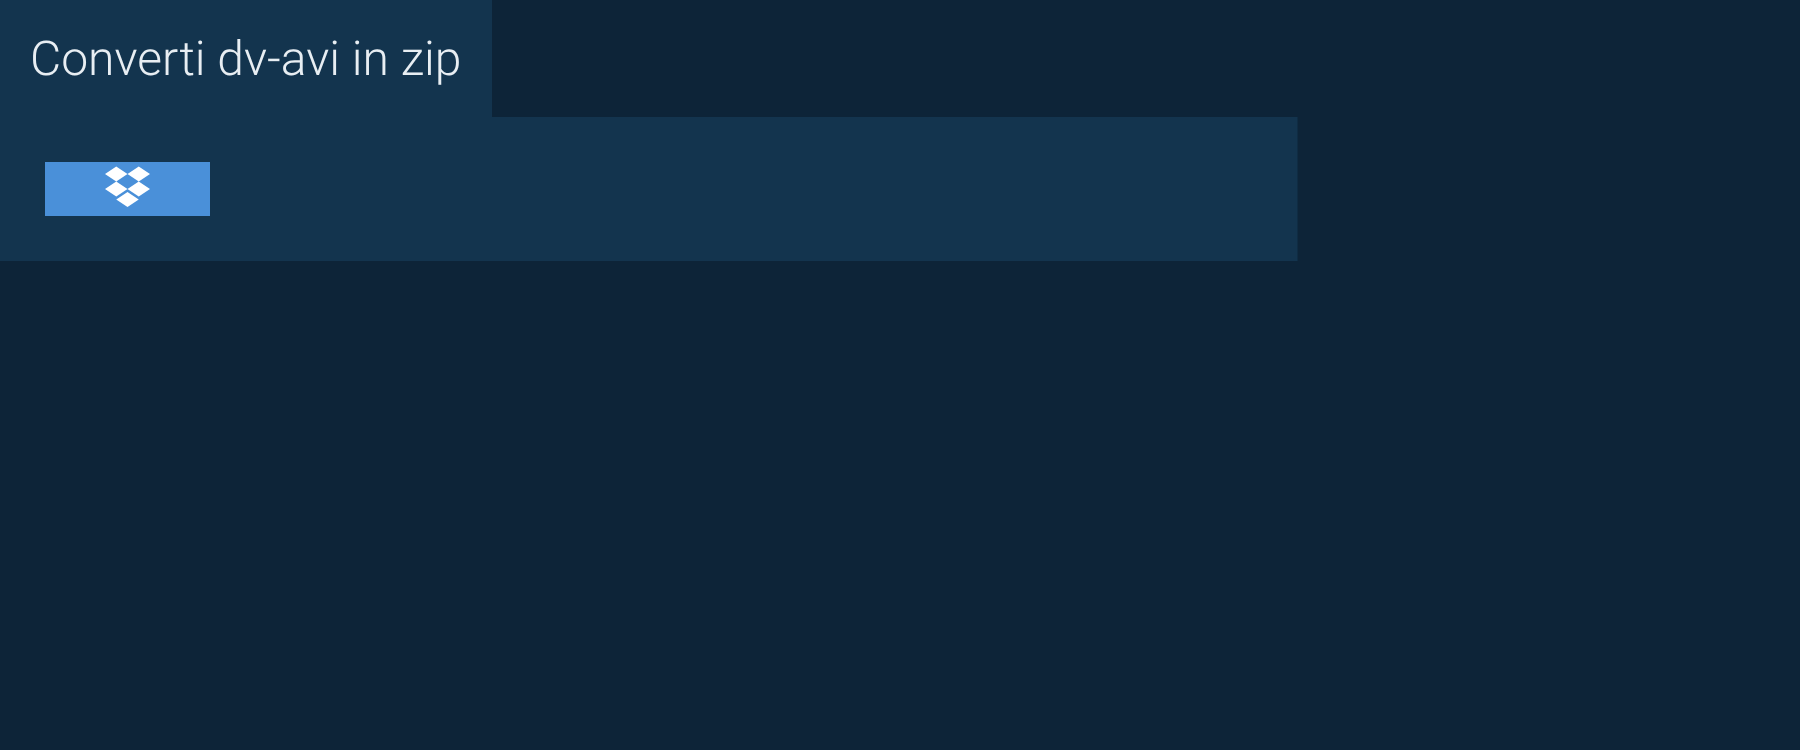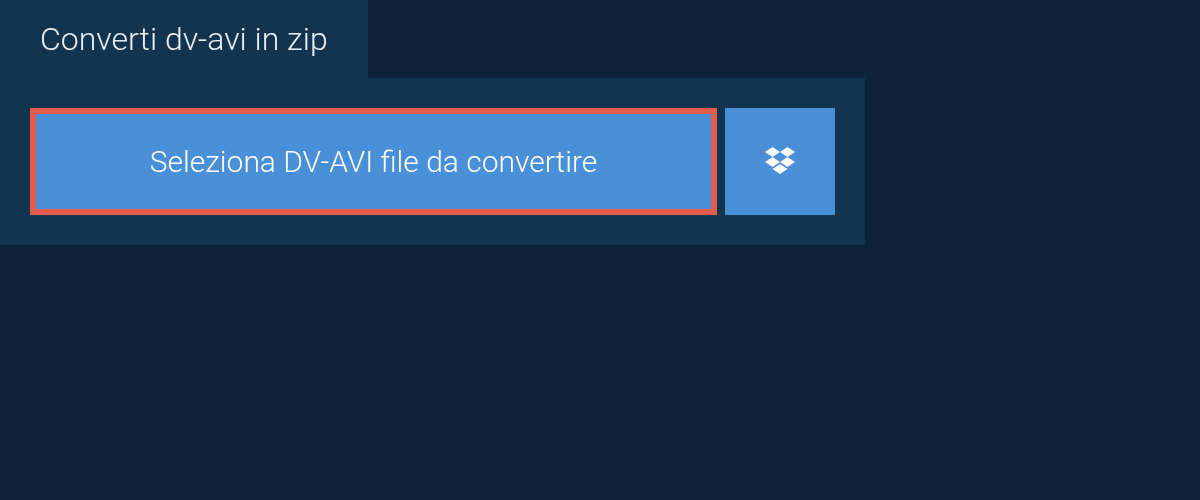--- a/index.html
+++ b/index.html
@@ -12,21 +12,21 @@
       height: 500px;
       background: #0d2438;
       font-family: -apple-system, BlinkMacSystemFont, "Segoe UI", Roboto, sans-serif;
       overflow: hidden;
     }
     .tab-container {
       display: flex;
     }
     .tab {
       background: #13344e;
-      padding: 20px 40px;
+      padding: 20px 20px;
       color: #e8eef3;
       font-size: 32px;
       font-weight: 300;
     }
     .panel {
       background: #13344e;
       padding: 30px;
       display: flex;
       gap: 8px;
       width: 865px;
@@ -60,23 +60,20 @@
 </head>
 <body>
 
 <div class="tab-container">
   <div class="tab">
     <span>Converti dv-avi in zip</span>
   </div>
 </div>
 
 <div class="panel">
-  <button class="select-button">
-    <span>Seleziona DV-AVI file da convertire</span>
-  </button>
   <button class="dropbox-button">
     <span class="dropbox-icon">
       <svg viewBox="0 0 36 36" fill="#ffffff">
         <path d="M10.5 3 L3 8 L10.5 13 L18 8 Z M25.5 3 L18 8 L25.5 13 L33 8 Z M3 18 L10.5 13 L18 18 L10.5 23 Z M25.5 13 L33 18 L25.5 23 L18 18 Z M10.5 25 L18 20 L25.5 25 L18 30 Z"></path>
       </svg>
     </span>
   </button>
 </div>
 
 </body></html>

